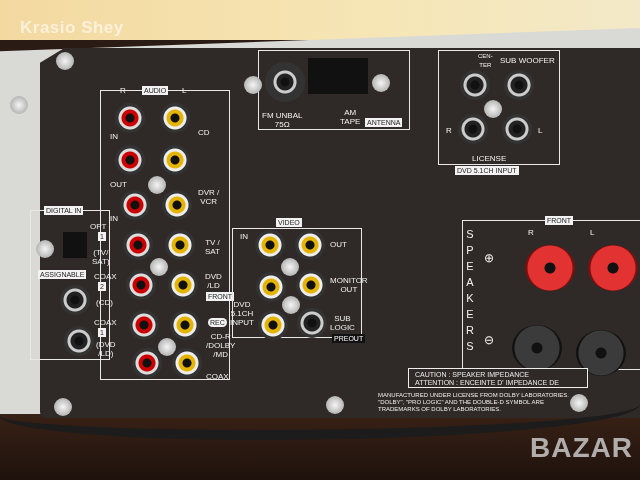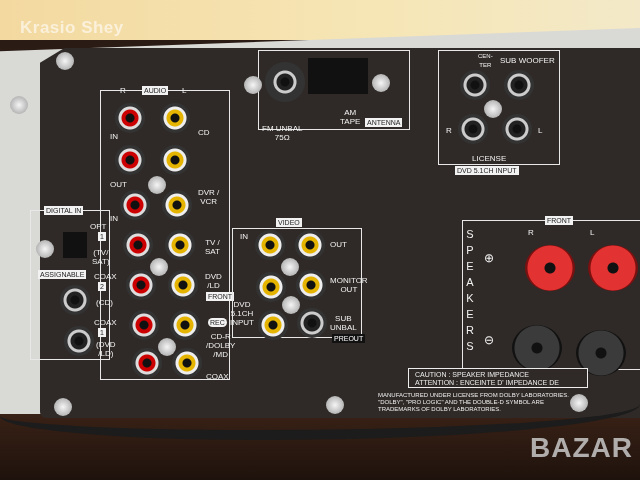--- a/index.html
+++ b/index.html
@@ -26,21 +26,21 @@
 <body>
 
 <div class="wall"></div>
 <div class="table"></div>
 <div class="chassis"></div>
 <div class="panel"></div>
 <div class="watermark">Krasio Shey</div>
 
 <div class="line" style="left:258px;top:50px;width:152px;height:80px"></div>
 <div class="jack b" style="left:265px;top:62px;width:40px;height:40px"></div>
-<div class="lbl" style="left:262px;top:124px">FM UNBAL
+<div class="lbl" style="left:262px;top:111px">FM UNBAL
 75Ω</div>
 <div style="position:absolute;left:308px;top:58px;width:60px;height:36px;background:#111"></div>
 <div class="lbl" style="left:340px;top:108px">AM
 TAPE</div>
 <div class="box" style="left:365px;top:118px">ANTENNA</div>
 <div class="screw" style="left:244px;top:76px"></div>
 <div class="screw" style="left:372px;top:74px"></div>
 
 <div class="line" style="left:438px;top:50px;width:122px;height:115px"></div>
 <div class="lbl" style="left:478px;top:52px;font-size:6px">CEN-
@@ -123,21 +123,21 @@
 <div class="jack y" style="left:255px;top:230px"></div>
 <div class="jack y" style="left:295px;top:230px"></div>
 <div class="lbl" style="left:330px;top:240px">OUT</div>
 <div class="jack y" style="left:256px;top:272px"></div>
 <div class="jack y" style="left:296px;top:270px"></div>
 <div class="lbl" style="left:330px;top:276px">MONITOR
 OUT</div>
 <div class="jack y" style="left:258px;top:310px"></div>
 <div class="jack b" style="left:297px;top:308px"></div>
 <div class="lbl" style="left:330px;top:314px">SUB
-UNBAL</div>
+LOGIC</div>
 <div class="box" style="left:332px;top:334px;background:#111;color:#fff">PREOUT</div>
 <div class="screw" style="left:281px;top:258px"></div>
 <div class="screw" style="left:282px;top:296px"></div>
 
 <div class="line" style="left:462px;top:220px;width:180px;height:150px"></div>
 <div class="lbl" style="left:466px;top:226px;font-size:11px;line-height:16px">S
 P
 E
 A
 K

